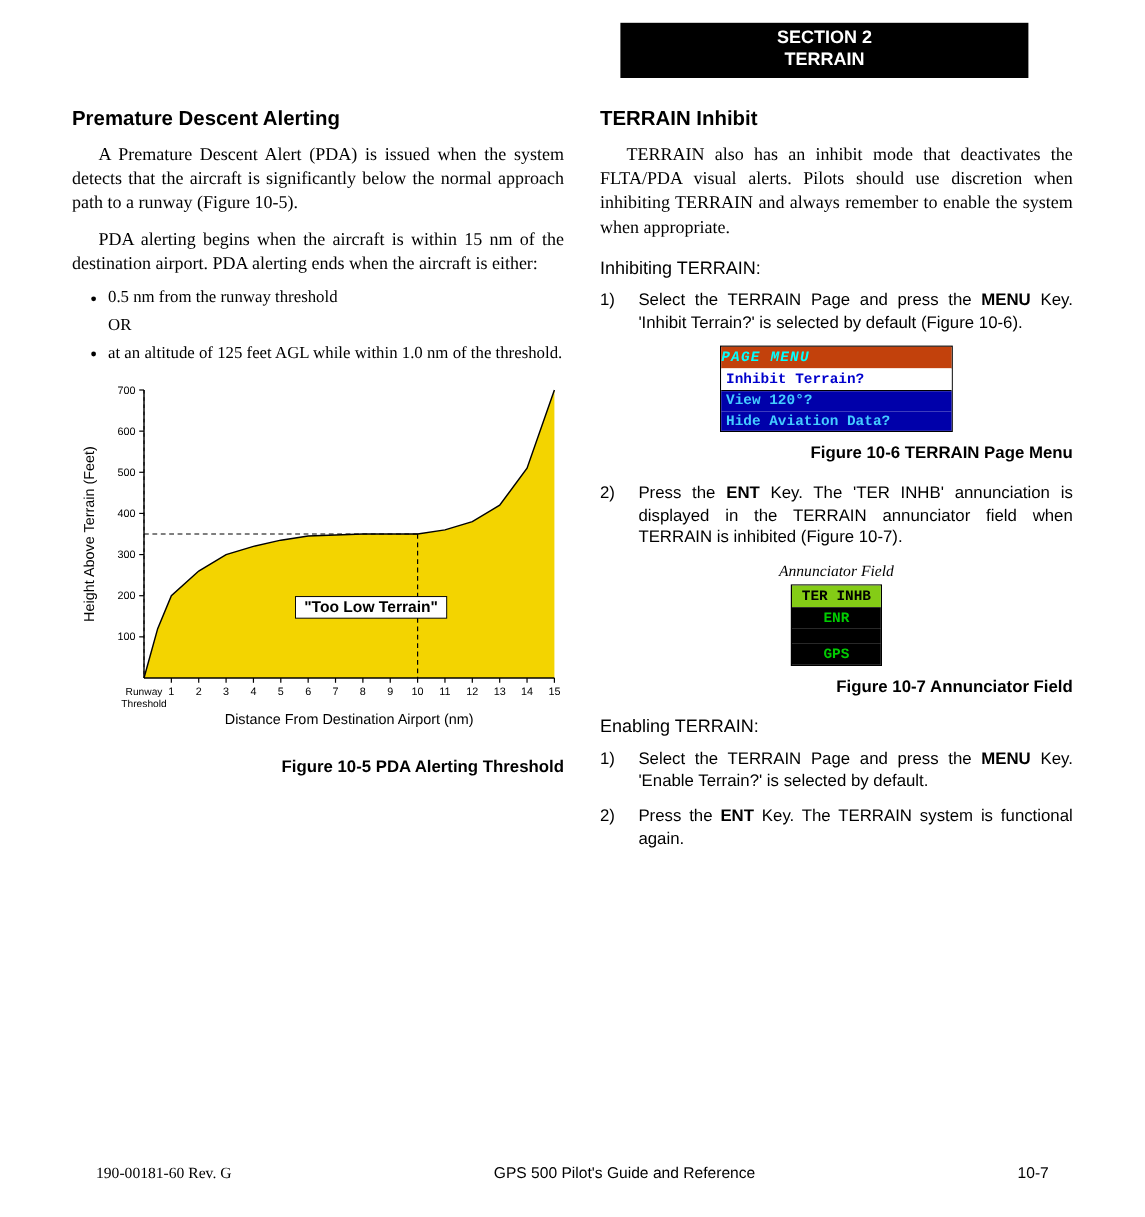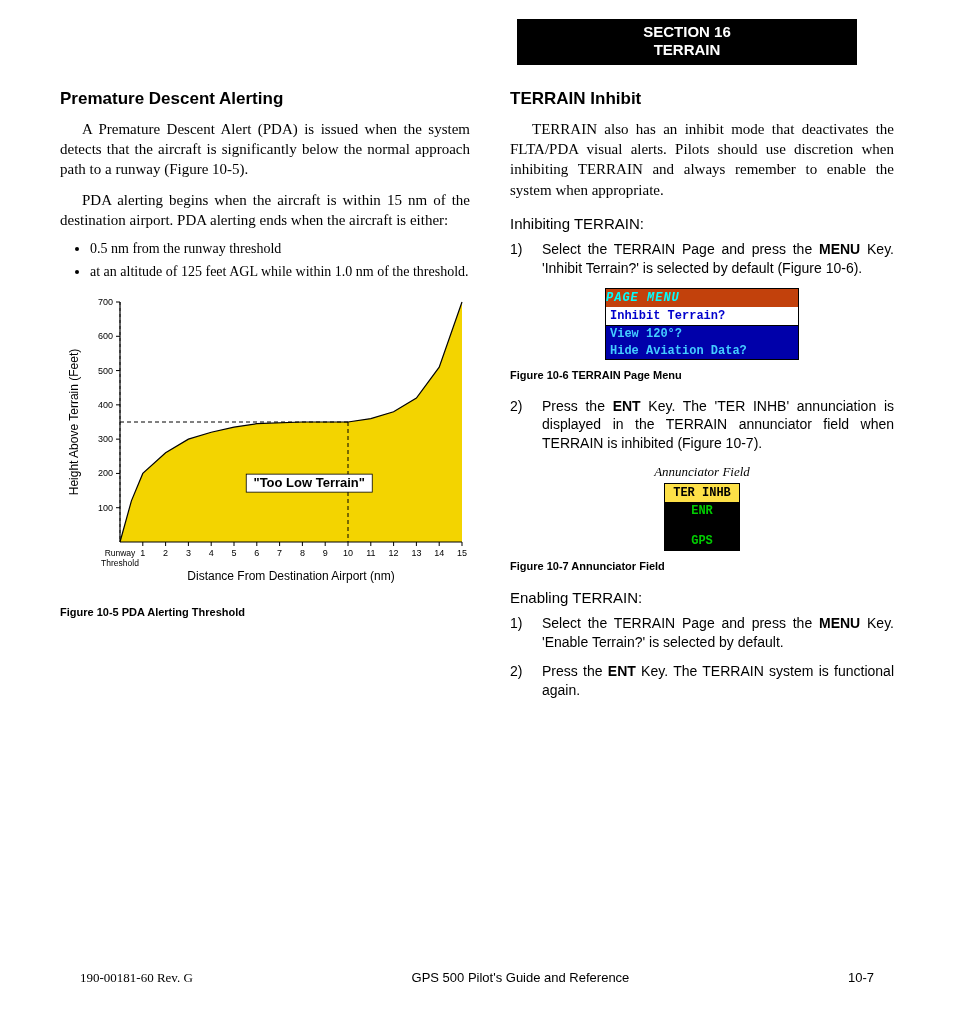--- a/index.html
+++ b/index.html
@@ -26,21 +26,21 @@
     font-size: 15px;
     padding-top: 4px;
     line-height: 18px;
   }
   .content {
     position: absolute;
     top: 88px;
     left: 60px;
     right: 60px;
     display: flex;
-    gap: 40px;
+    gap: 30px;
   }
   .col {
     flex: 1;
     font-size: 15px;
     line-height: 1.35;
   }
   h2 {
     font-family: Arial, Helvetica, sans-serif;
     font-weight: bold;
     font-size: 17px;
@@ -56,22 +56,22 @@
   p.indent { text-indent: 22px; }
   ul { margin: 0 0 8px 30px; padding: 0; }
   ul li { margin-bottom: 4px; font-size: 14px; }
   ul li .or { margin-top: 4px; display:block; }
   .step { display: flex; margin: 0 0 10px 0; font-family: Arial, Helvetica, sans-serif; font-size: 14px; text-align: justify;}
   .step .num { width: 32px; flex-shrink: 0; }
   .step .txt { flex: 1; }
   .fig-caption {
     font-family: Arial, Helvetica, sans-serif;
     font-weight: bold;
-    font-size: 11px;
-    text-align: left;
+    font-size: 14px;
+    text-align: right;
     margin: 8px 0 14px 0;
   }
   .footer {
     position: absolute;
     bottom: 28px;
     left: 80px;
     right: 80px;
     display: flex;
     justify-content: space-between;
     font-size: 13px;
@@ -85,41 +85,42 @@
     width: 192px; margin: 6px auto 2px auto; border: 1px solid #000;
     font-family: 'Courier New', monospace; font-size: 12px; font-weight: bold;
   }
   .pm-title { background:#c2410c; color:#0ff; padding:1px 0; letter-spacing:1px;font-style:italic;}
   .pm-sel { background:#fff; color:#00c; padding:1px 4px; border-bottom:1px solid #000;}
   .pm-row { background:#00a; color:#4cf; padding:0 4px;}
   .ann-wrap { text-align:center; margin-top: 8px;}
   .ann-label { font-style: italic; font-family: Georgia, serif; font-size: 13px; margin-bottom:2px;}
   .ann-box { display:inline-block; border:1px solid #000; font-family:'Courier New',monospace; font-weight:bold; font-size:12px;}
   .ann-box div { padding:1px 8px;}
-  .ann-top { background:#fde047; color:#000;text-align:right;}
+  .ann-top { background:#84cc16; color:#000;text-align:right;}
   .ann-enr { background:#000; color:#0c0;}
   .ann-blank { background:#000; height:10px;}
   .ann-gps { background:#000; color:#0c0;}
 </style>
 </head>
 <body>
 
 <div class="header-band">
-  <div>SECTION 16</div>
+  <div>SECTION 2</div>
   <div>TERRAIN</div>
 </div>
 
 <div class="content">
   <div class="col">
     <h2>Premature Descent Alerting</h2>
     <p class="indent">A Premature Descent Alert (PDA) is issued when the system detects that the aircraft is significantly below the normal approach path to a runway (Figure 10-5).</p>
     <p class="indent">PDA alerting begins when the aircraft is within 15 nm of the destination airport. PDA alerting ends when the aircraft is either:</p>
     <ul>
       <li>
         <span>0.5 nm from the runway threshold</span>
+        <span class="or">OR</span>
       </li>
       <li> at an altitude of 125 feet AGL while within 1.0 nm of the threshold.</li>
     </ul>
 
     <div class="chart-wrap">
       <svg id="pda-chart" width="410" height="300">
           <path d="M 60 250 L 60 250 L 71.4 208.85714285714286 L 82.8 181.42857142857144 L 105.6 160.85714285714286 L 128.4 147.14285714285717 L 151.2 140.28571428571428 L 174 135.14285714285714 L 196.8 131.71428571428572 L 242.4 130 L 288 130 L 310.79999999999995 126.57142857142858 L 333.6 119.71428571428572 L 356.40000000000003 106 L 379.2 75.14285714285714 L 402 10 L 402 250 Z" fill="#f3d400" stroke="none"></path>
           <path d="M 60 250 L 71.4 208.85714285714286 L 82.8 181.42857142857144 L 105.6 160.85714285714286 L 128.4 147.14285714285717 L 151.2 140.28571428571428 L 174 135.14285714285714 L 196.8 131.71428571428572 L 242.4 130 L 288 130 L 310.79999999999995 126.57142857142858 L 333.6 119.71428571428572 L 356.40000000000003 106 L 379.2 75.14285714285714 L 402 10" fill="none" stroke="#000" stroke-width="1.2"></path>
           <line x1="60" y1="130" x2="288" y2="130" stroke="#000" stroke-dasharray="4 3" stroke-width="1"></line>
           <line x1="288" y1="130" x2="288" y2="250" stroke="#000" stroke-dasharray="4 3" stroke-width="1"></line>

